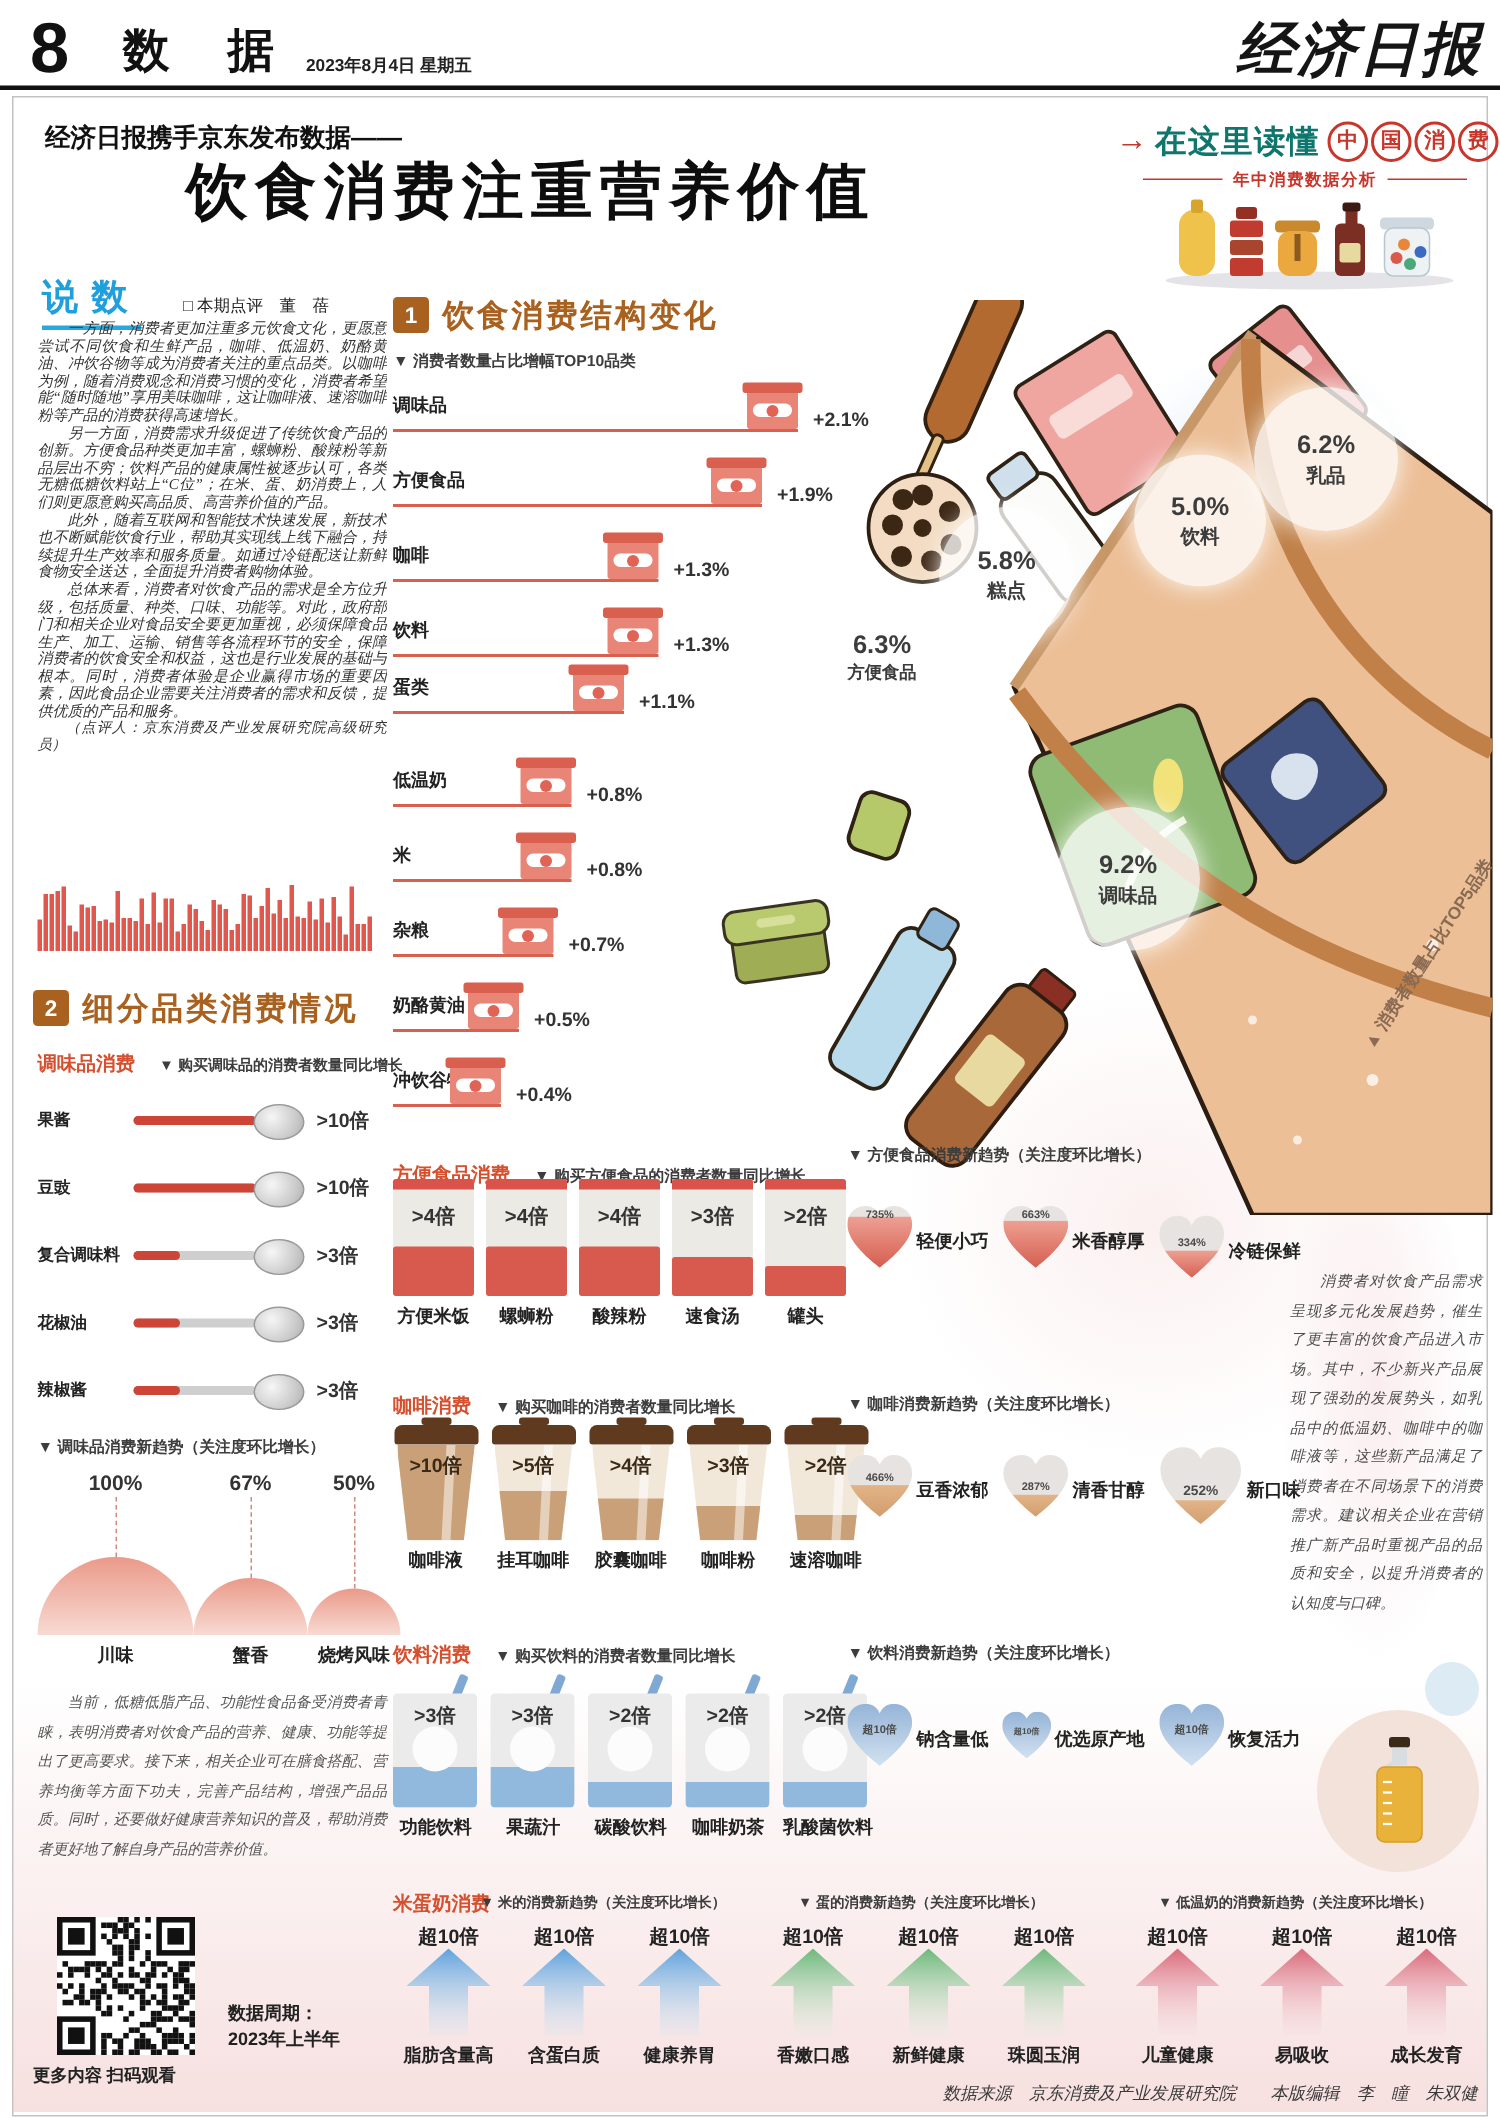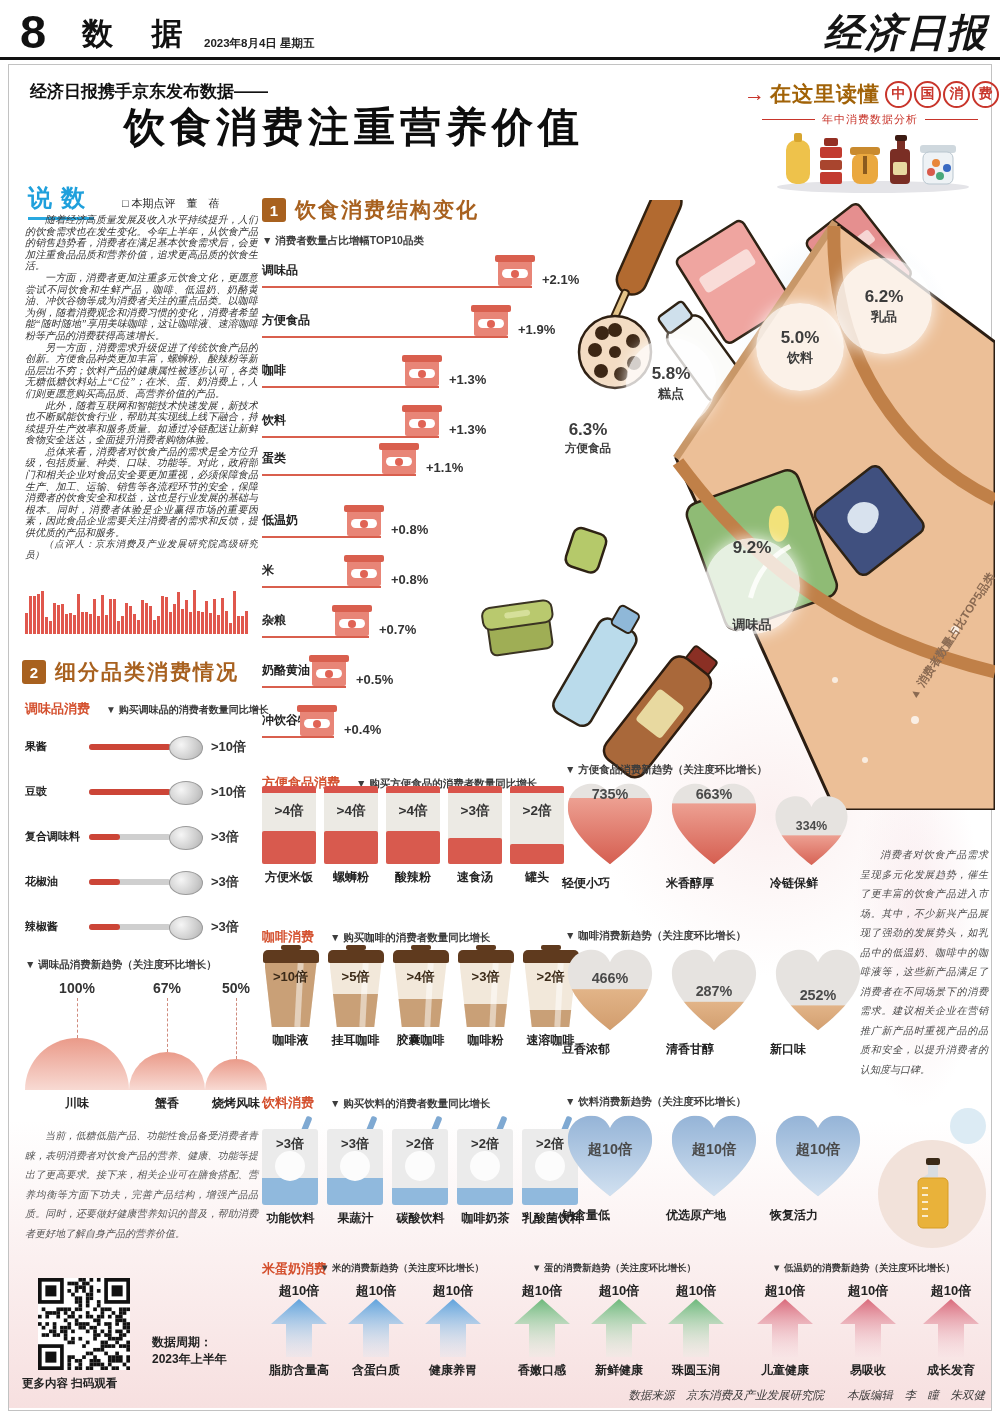--- a/index.html
+++ b/index.html
@@ -25,26 +25,26 @@
   .masthead{right:12px;top:6px;left:auto;font-family:"DejaVu Serif","Liberation Serif",serif;
     font-style:italic;font-weight:bold;font-size:39px;color:#151515;letter-spacing:2px;}
   .head-rule{left:0;top:57px;width:1000px;height:3px;background:#111;}
   .frame{left:8px;top:64px;width:982px;height:1345px;border:1px solid #c2c2c2;z-index:0;}
   
   .kicker{left:30px;top:80px;font-size:17px;font-weight:900;color:#111;z-index:3;}
   .main-title{left:124px;top:100px;font-size:41px;font-weight:900;letter-spacing:5px;color:#0d0d0d;z-index:3;}
   
   .badge{left:744px;top:80px;display:flex;align-items:center;gap:3px;z-index:3;}
   .badge-arrow{font-size:21px;font-weight:900;color:#c8352b;margin-right:2px;}
-  .badge-lead{font-size:21px;font-weight:900;color:#a16207;letter-spacing:1px;}
+  .badge-lead{font-size:21px;font-weight:900;color:#0f766e;letter-spacing:1px;}
   .badge-circle{width:23px;height:23px;border:2px solid #c8352b;border-radius:50%;margin-left:2px;
     display:inline-flex;align-items:center;justify-content:center;font-size:14px;font-weight:900;color:#c8352b;}
   .badge-sub{left:762px;top:112px;width:216px;display:flex;align-items:center;gap:7px;z-index:3;}
   .badge-sub .ln{flex:1;height:1px;background:#c8352b;}
-  .badge-sub .tx{font-size:11px;font-weight:normal;color:#c8352b;letter-spacing:1px;white-space:nowrap;}
+  .badge-sub .tx{font-size:11px;font-weight:bold;color:#c8352b;letter-spacing:1px;white-space:nowrap;}
   .condiment-svg{left:768px;top:130px;z-index:3;}
   
   .cmt-title{left:28px;top:182px;font-size:24px;font-weight:900;color:#1fa0dc;letter-spacing:9px;
     border-bottom:3px solid #29a8e0;padding-bottom:3px;z-index:3;}
   .cmt-byline{left:122px;top:196px;font-size:11px;color:#222;z-index:3;font-family:"Liberation Serif",serif;}
   .cmt-body{left:25px;top:214px;width:233px;height:370px;overflow:hidden;z-index:3;
     font-family:"Liberation Serif",serif;font-style:italic;font-size:10px;line-height:11.6px;
     color:#333;text-align:justify;}
   .cmt-body p{margin:0;text-indent:2em;}
   .cmt-credit{margin-top:2px;font-size:9.5px;text-indent:0.5em;}
@@ -106,35 +106,35 @@
   
   .dcup-col{position:relative;width:57px;padding-top:13px;}
   .dcup-straw{position:absolute;top:0;right:10px;width:6px;height:20px;background:#7fa9d2;
     transform:rotate(22deg);border-radius:2px;}
   .dcup{position:relative;width:56px;height:76px;background:#ebebeb;border-radius:3px;overflow:hidden;}
   .dcup-fill{position:absolute;bottom:0;left:0;right:0;background:#90b9dd;}
   .dcup-circle{position:absolute;top:22px;left:13px;width:30px;height:30px;background:#fcfcfc;border-radius:50%;}
   .dcup-value{position:absolute;top:6px;width:100%;text-align:center;font-size:13px;font-weight:bold;color:#333;}
   
   .hearts{position:absolute;display:flex;gap:7px;align-items:flex-end;z-index:3;}
-  .heart-col{display:flex;flex-direction:column;align-items:flex-start;width:97px;}
+  .heart-col{display:flex;flex-direction:row;align-items:center;width:97px;}
   
   .arrow-group{position:absolute;display:flex;justify-content:space-between;z-index:3;}
   .arrow-col{display:flex;flex-direction:column;align-items:center;width:74px;}
   .arrow-value{font-size:13px;font-weight:bold;color:#222;height:17px;}
   
   .bag-svg{left:535px;top:200px;z-index:1;}
   .bubble{position:absolute;border-radius:50%;background:rgba(255,255,255,.78);z-index:2;
     display:flex;flex-direction:column;align-items:center;justify-content:center;
     box-shadow:0 0 16px rgba(255,255,255,.9);}
   .bub-0{left:836px;top:258px;width:96px;height:96px;}
   .bub-1{left:756px;top:303px;width:88px;height:88px;}
   .bub-2{left:626px;top:338px;width:90px;height:90px;}
   .bub-3{left:540px;top:390px;width:96px;height:96px;}
-  .bub-4{left:704px;top:538px;width:96px;height:96px;justify-content:space-between;}
+  .bub-4{left:704px;top:538px;width:96px;height:96px;}
   .bub-value{font-size:17px;font-weight:bold;color:#3c3c3c;}
   .bub-label{font-size:13px;font-weight:bold;color:#3c3c3c;margin-top:1px;}
   .bub-3 .bub-label{font-size:11.5px;}
   .butter-svg{left:476px;top:592px;z-index:2;}
   
   .side-note{left:860px;top:845px;width:128px;z-index:3;font-family:"Liberation Serif",serif;
     font-style:italic;font-size:10px;line-height:19.5px;color:#4c4c4c;text-align:justify;text-indent:2em;}
   .bottom-note{left:25px;top:1126px;width:233px;z-index:3;font-family:"Liberation Serif",serif;
     font-style:italic;font-size:10px;line-height:19.5px;color:#555;text-align:justify;text-indent:2em;}
   
@@ -195,21 +195,20 @@
   <rect x="155" y="22" width="30" height="32" rx="6" fill="#eef2f5" stroke="#b9c6cf"></rect>
   <circle cx="163" cy="42" r="4" fill="#d95a4a"></circle>
     <circle cx="172" cy="46" r="4" fill="#4aa87a"></circle>
   <circle cx="179" cy="38" r="4" fill="#3a6ac2"></circle>
     <circle cx="168" cy="33" r="4" fill="#e8873a"></circle>
 </svg>
 
 <div class="abs cmt-title">说数</div>
 <div class="abs cmt-byline">□ 本期点评　董　蓓</div>
 <div class="abs cmt-body" id="commentary-paragraphs">
-    <p>随着经济高质量发展及收入水平持续提升，人们的饮食需求也在发生变化。今年上半年，从饮食产品的销售趋势看，消费者在满足基本饮食需求后，会更加注重食品品质和营养价值，追求更高品质的饮食生活。</p>
     <p>一方面，消费者更加注重多元饮食文化，更愿意尝试不同饮食和生鲜产品，咖啡、低温奶、奶酪黄油、冲饮谷物等成为消费者关注的重点品类。以咖啡为例，随着消费观念和消费习惯的变化，消费者希望能“随时随地”享用美味咖啡，这让咖啡液、速溶咖啡粉等产品的消费获得高速增长。</p>
     <p>另一方面，消费需求升级促进了传统饮食产品的创新。方便食品种类更加丰富，螺蛳粉、酸辣粉等新品层出不穷；饮料产品的健康属性被逐步认可，各类无糖低糖饮料站上“C位”；在米、蛋、奶消费上，人们则更愿意购买高品质、高营养价值的产品。</p>
     <p>此外，随着互联网和智能技术快速发展，新技术也不断赋能饮食行业，帮助其实现线上线下融合，持续提升生产效率和服务质量。如通过冷链配送让新鲜食物安全送达，全面提升消费者购物体验。</p>
     <p>总体来看，消费者对饮食产品的需求是全方位升级，包括质量、种类、口味、功能等。对此，政府部门和相关企业对食品安全要更加重视，必须保障食品生产、加工、运输、销售等各流程环节的安全，保障消费者的饮食安全和权益，这也是行业发展的基础与根本。同时，消费者体验是企业赢得市场的重要因素，因此食品企业需要关注消费者的需求和反馈，提供优质的产品和服务。</p>
     <p class="cmt-credit">（点评人：京东消费及产业发展研究院高级研究员）</p>
   </div>
 <div class="abs barcode" id="barcode">
     <span style="height:21px"></span>
     <span style="height:38px"></span>
     <span style="height:38px"></span>

